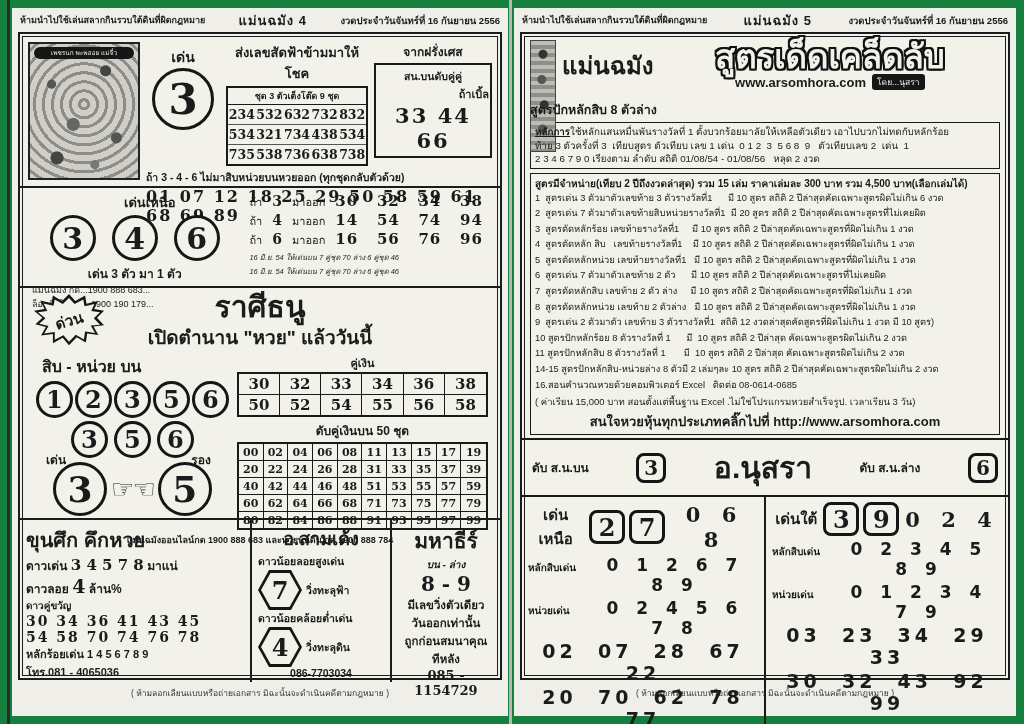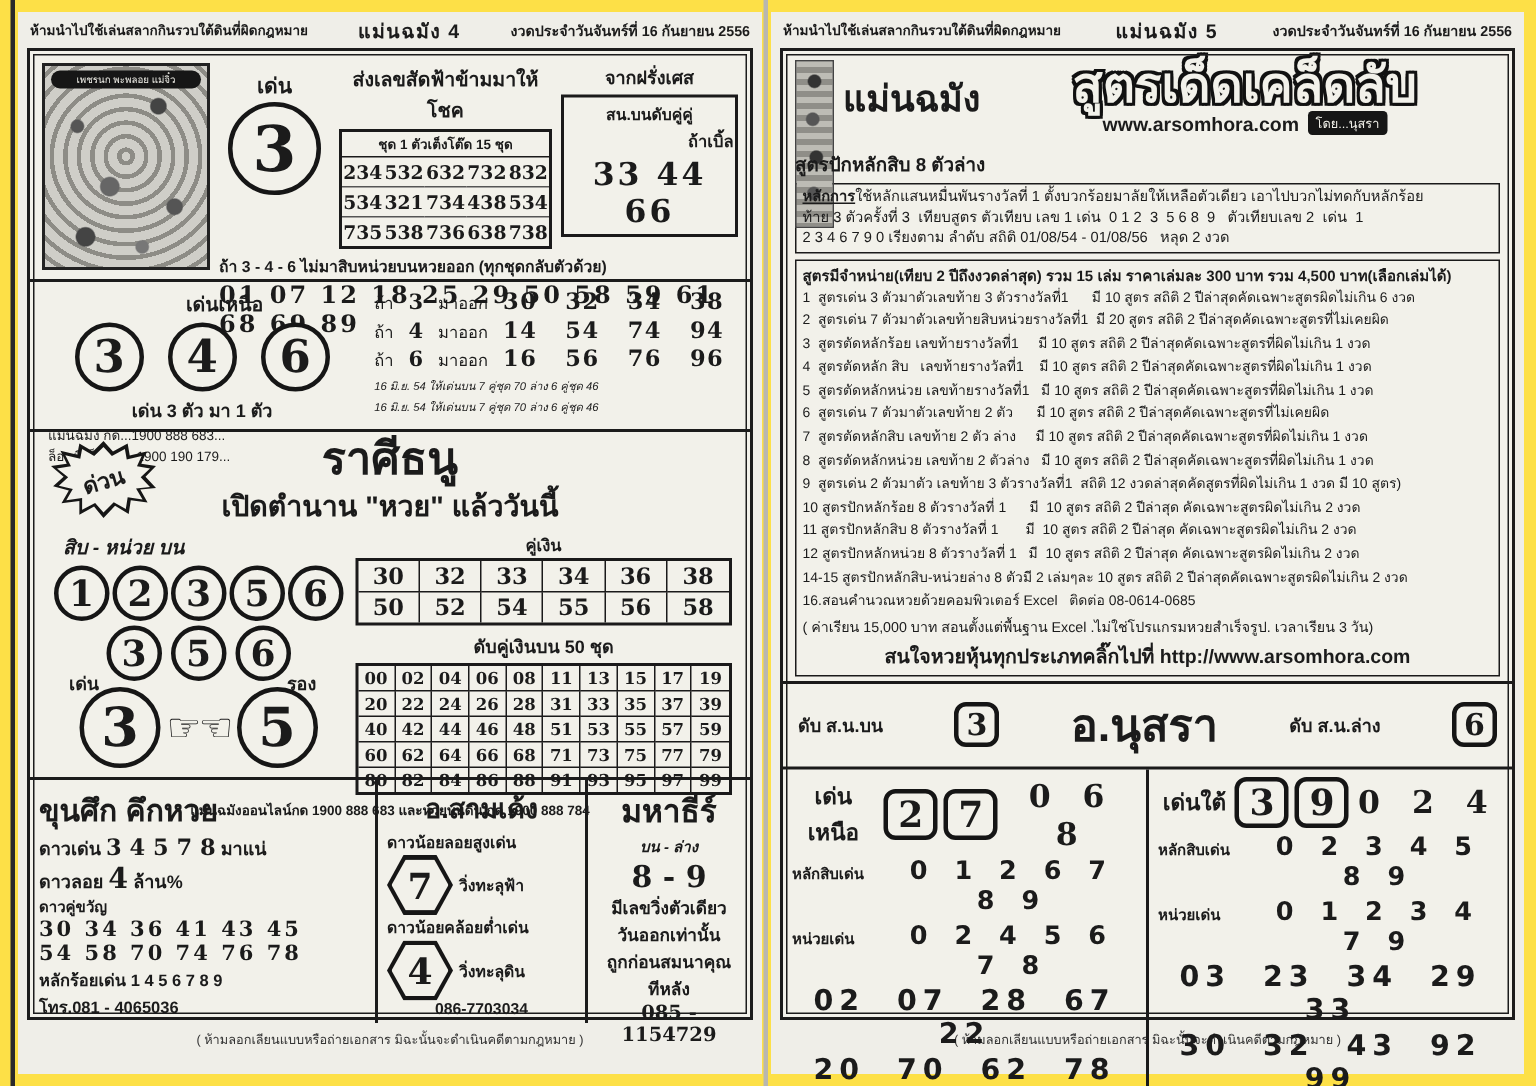--- a/index.html
+++ b/index.html
@@ -2,21 +2,21 @@
 <html><head>
 <meta charset="utf-8">
 <style>
   * { margin:0; padding:0; box-sizing:border-box; }
   html,body { width:1024px; height:724px; overflow:hidden; }
   body {
     background:#c9c7c0;
     font-family:"Liberation Sans", sans-serif;
     color:#1b1b1b;
   }
-  .scan { position:relative; width:1024px; height:724px; background:#fde047;padding-left:32px; }
+  .scan { position:relative; width:1024px; height:724px; background:#15803d;padding-left:32px; }
   .edge-strip { position:absolute; left:7px; top:0; width:3px; height:100%; background:#2a2a2a; }
   .gutter { position:absolute; left:509px; top:0; width:3px; height:100%; background:#b9b7b0; }
 
   .page { position:absolute; top:8px; height:708px; background:#efeee8; }
   .page.left  { left:12px;  width:496px; }
   .page.right { left:514px; width:502px; }
 
   .pg-head { display:flex; align-items:center; justify-content:space-between; height:24px; padding:0 8px; }
   .warn  { font-size:9px; font-weight:bold; }
   .ptitle{ font-size:13px; font-weight:bold; letter-spacing:1px; }
@@ -94,21 +94,21 @@
   .sec-sag { height:232px; position:relative; }
   .burst { position:absolute; left:14px; top:6px; width:70px; height:54px;
      clip-path:polygon(50% 0,59% 13%,73% 3%,75% 18%,91% 13%,86% 28%,100% 31%,90% 44%,100% 58%,85% 60%,92% 76%,76% 73%,74% 90%,61% 80%,50% 95%,41% 81%,27% 91%,27% 74%,10% 77%,17% 61%,2% 56%,12% 44%,0 31%,15% 28%,9% 12%,25% 17%,27% 3%,40% 13%);
      background:#161616; display:flex; align-items:center; justify-content:center; }
   .burst .inner { width:62px; height:46px; clip-path:inherit; background:#f2f1ea; display:flex; align-items:center; justify-content:center; }
   .burst span { font-size:15px; font-weight:bold; transform:rotate(-16deg); }
   .sag-title { text-align:center; font-size:30px; font-weight:bold; line-height:30px; }
   .sag-sub { text-align:center; font-size:19px; font-weight:bold; }
   .sag-body { display:flex; margin-top:2px; }
   .sag-left { width:45%; text-align:center; }
-  .sibnuay { font-size:13px; font-weight:bold; text-align:left; padding-left:14px;font-style:italic; }
+  .sibnuay { font-size:16px; font-weight:bold; text-align:left; padding-left:14px; }
   .sag-c1 { display:flex; gap:2px; justify-content:center; margin-top:2px; }
   .sag-c2 { display:flex; gap:6px; justify-content:center; margin-top:3px; }
   .denrong { display:flex; align-items:center; justify-content:center; gap:4px; margin-top:4px; position:relative; }
   .denrong .lab { position:absolute; top:-12px; font-size:12px; font-weight:bold; }
   .denrong .lab.l { left:18px; } .denrong .lab.r { right:26px; }
   .hands { font-size:26px; letter-spacing:-2px; }
   .sag-right { flex:1; padding-right:4px; }
   .koo-title { text-align:center; font-size:11px; font-weight:bold; }
   .grid6 { display:grid; grid-template-columns:repeat(6,1fr); border:2px solid #1a1a1a; }
   .grid6 span { font-size:15px; font-weight:bold; text-align:center; font-family:"DejaVu Serif",serif;
@@ -215,21 +215,21 @@
         </div>
         <div class="top-right">
           <div class="top-row1">
             <div class="den-col">
               <div class="lbl">เด่น</div>
               <span class="circle c62">3</span>
             </div>
             <div class="lucky">
               <div class="t">ส่งเลขสัดฟ้าข้ามมาให้โชค</div>
               <div class="lucky-table">
-                <div class="hd">ชุด 1 ตัวเต็งโต๊ด 15 ชุด</div>
+                <div class="hd">ชุด 3 ตัวเต็งโต๊ด 9 ชุด</div>
                 <div class="lucky-grid">
                     <span>234</span>
                     <span>532</span>
                     <span>632</span>
                     <span>732</span>
                     <span>832</span>
                     <span>534</span>
                     <span>321</span>
                     <span>734</span>
                     <span>438</span>
@@ -489,21 +489,20 @@
             <div>2  สูตรเด่น 7 ตัวมาตัวเลขท้ายสิบหน่วยรางวัลที่1  มี 20 สูตร สถิติ 2 ปีล่าสุดคัดเฉพาะสูตรที่ไม่เคยผิด</div>
             <div>3  สูตรตัดหลักร้อย เลขท้ายรางวัลที่1     มี 10 สูตร สถิติ 2 ปีล่าสุดคัดเฉพาะสูตรที่ผิดไม่เกิน 1 งวด</div>
             <div>4  สูตรตัดหลัก สิบ   เลขท้ายรางวัลที่1    มี 10 สูตร สถิติ 2 ปีล่าสุดคัดเฉพาะสูตรที่ผิดไม่เกิน 1 งวด</div>
             <div>5  สูตรตัดหลักหน่วย เลขท้ายรางวัลที่1   มี 10 สูตร สถิติ 2 ปีล่าสุดคัดเฉพาะสูตรที่ผิดไม่เกิน 1 งวด</div>
             <div>6  สูตรเด่น 7 ตัวมาตัวเลขท้าย 2 ตัว      มี 10 สูตร สถิติ 2 ปีล่าสุดคัดเฉพาะสูตรที่ไม่เคยผิด</div>
             <div>7  สูตรตัดหลักสิบ เลขท้าย 2 ตัว ล่าง     มี 10 สูตร สถิติ 2 ปีล่าสุดคัดเฉพาะสูตรที่ผิดไม่เกิน 1 งวด</div>
             <div>8  สูตรตัดหลักหน่วย เลขท้าย 2 ตัวล่าง   มี 10 สูตร สถิติ 2 ปีล่าสุดคัดเฉพาะสูตรที่ผิดไม่เกิน 1 งวด</div>
             <div>9  สูตรเด่น 2 ตัวมาตัว เลขท้าย 3 ตัวรางวัลที่1  สถิติ 12 งวดล่าสุดคัดสูตรที่ผิดไม่เกิน 1 งวด มี 10 สูตร)</div>
             <div>10 สูตรปักหลักร้อย 8 ตัวรางวัลที่ 1      มี  10 สูตร สถิติ 2 ปีล่าสุด คัดเฉพาะสูตรผิดไม่เกิน 2 งวด</div>
             <div>11 สูตรปักหลักสิบ 8 ตัวรางวัลที่ 1       มี  10 สูตร สถิติ 2 ปีล่าสุด คัดเฉพาะสูตรผิดไม่เกิน 2 งวด</div>
-            <div>12 สูตรปักหลักหน่วย 8 ตัวรางวัลที่ 1   มี  10 สูตร สถิติ 2 ปีล่าสุด คัดเฉพาะสูตรผิดไม่เกิน 2 งวด</div>
             <div>14-15 สูตรปักหลักสิบ-หน่วยล่าง 8 ตัวมี 2 เล่มๆละ 10 สูตร สถิติ 2 ปีล่าสุดคัดเฉพาะสูตรผิดไม่เกิน 2 งวด</div>
             <div>16.สอนคำนวณหวยด้วยคอมพิวเตอร์ Excel   ติดต่อ 08-0614-0685</div>
           </div>
         <div class="course">( ค่าเรียน 15,000 บาท สอนตั้งแต่พื้นฐาน Excel .ไม่ใช่โปรแกรมหวยสำเร็จรูป. เวลาเรียน 3 วัน)</div>
         <div class="clickline">สนใจหวยหุ้นทุกประเภทคลิ๊กไปที่  http://www.arsomhora.com</div>
       </div>
 
       <div class="band">
         <span class="lab">ดับ ส.น.บน</span>
         <span class="boxnum b28">3</span>

